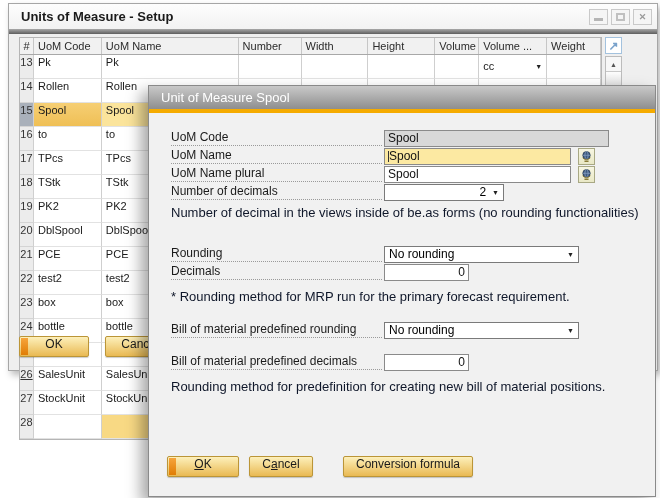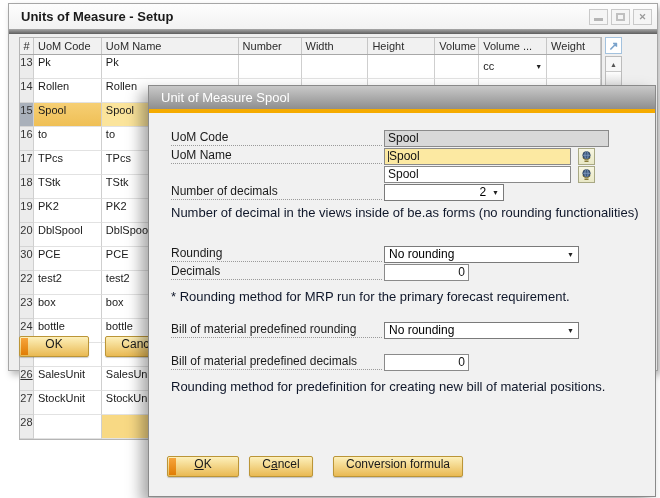--- a/index.html
+++ b/index.html
@@ -205,21 +205,21 @@
             <div class="td" style="width: 68px;">DblSpool</div>
             <div class="td" style="width: 137px;">DblSpool</div>
             <div class="td" style="width: 63px;"></div>
             <div class="td" style="width: 67px;"></div>
             <div class="td" style="width: 67px;"></div>
             <div class="td" style="width: 44px;"></div>
             <div class="td" style="width: 68px;"></div>
             <div class="td" style="width: 54px;"></div>
           </div>
           <div class="tr">
-            <div class="td num" style="width: 14px;">30</div>
+            <div class="td num" style="width: 14px;">21</div>
             <div class="td" style="width: 68px;">PCE</div>
             <div class="td" style="width: 137px;">PCE</div>
             <div class="td" style="width: 63px;"></div>
             <div class="td" style="width: 67px;"></div>
             <div class="td" style="width: 67px;"></div>
             <div class="td" style="width: 44px;"></div>
             <div class="td" style="width: 68px;"></div>
             <div class="td" style="width: 54px;"></div>
           </div>
           <div class="tr">
@@ -343,20 +343,21 @@
           <circle cx="8" cy="6.5" r="4.6" fill="#3d5a80" stroke="#22344c" stroke-width="0.8"></circle>
           <ellipse cx="8" cy="6.5" rx="2" ry="4.6" fill="none" stroke="#9fb8d8" stroke-width="0.7"></ellipse>
           <line x1="3.4" y1="6.5" x2="12.6" y2="6.5" stroke="#9fb8d8" stroke-width="0.7"></line>
           <path d="M3.2 9.5 a6 6 0 0 0 9.6 0" fill="none" stroke="#7a6a20" stroke-width="1"></path>
           <rect x="5.5" y="13" width="5" height="1.6" fill="#7a6a20"></rect>
         </svg>
       </div>
     </div>
 
     <div class="frow" style="top:80px;">
+      <div class="flabel">UoM Name plural</div>
       <div class="fctrl input">
         <span>Spool</span>
       </div>
       <div class="globe-btn">
         <svg width="13" height="13" viewBox="0 0 16 16">
           <circle cx="8" cy="6.5" r="4.6" fill="#3d5a80" stroke="#22344c" stroke-width="0.8"></circle>
           <ellipse cx="8" cy="6.5" rx="2" ry="4.6" fill="none" stroke="#9fb8d8" stroke-width="0.7"></ellipse>
           <line x1="3.4" y1="6.5" x2="12.6" y2="6.5" stroke="#9fb8d8" stroke-width="0.7"></line>
           <path d="M3.2 9.5 a6 6 0 0 0 9.6 0" fill="none" stroke="#7a6a20" stroke-width="1"></path>
           <rect x="5.5" y="13" width="5" height="1.6" fill="#7a6a20"></rect>
@@ -407,18 +408,18 @@
     </div>
 
     <div class="fnote" style="top:293px;">Rounding method for predefinition for creating new bill of material positions.</div>
 
     <div class="gbtn default" style="left:18px; top:370px; width:72px;">
       <span><span></span><span class="key">O</span><span>K</span></span>
     </div>
     <div class="gbtn" style="left:100px; top:370px; width:64px;">
       <span><span>C</span><span class="key">a</span><span>ncel</span></span>
     </div>
-    <div class="gbtn" style="left:184px; top:370px; width:130px;">
+    <div class="gbtn" style="left:194px; top:370px; width:130px;">
       <span>Conversion formula</span>
     </div>
   </div>
 
 </div>
 
 </body></html>

